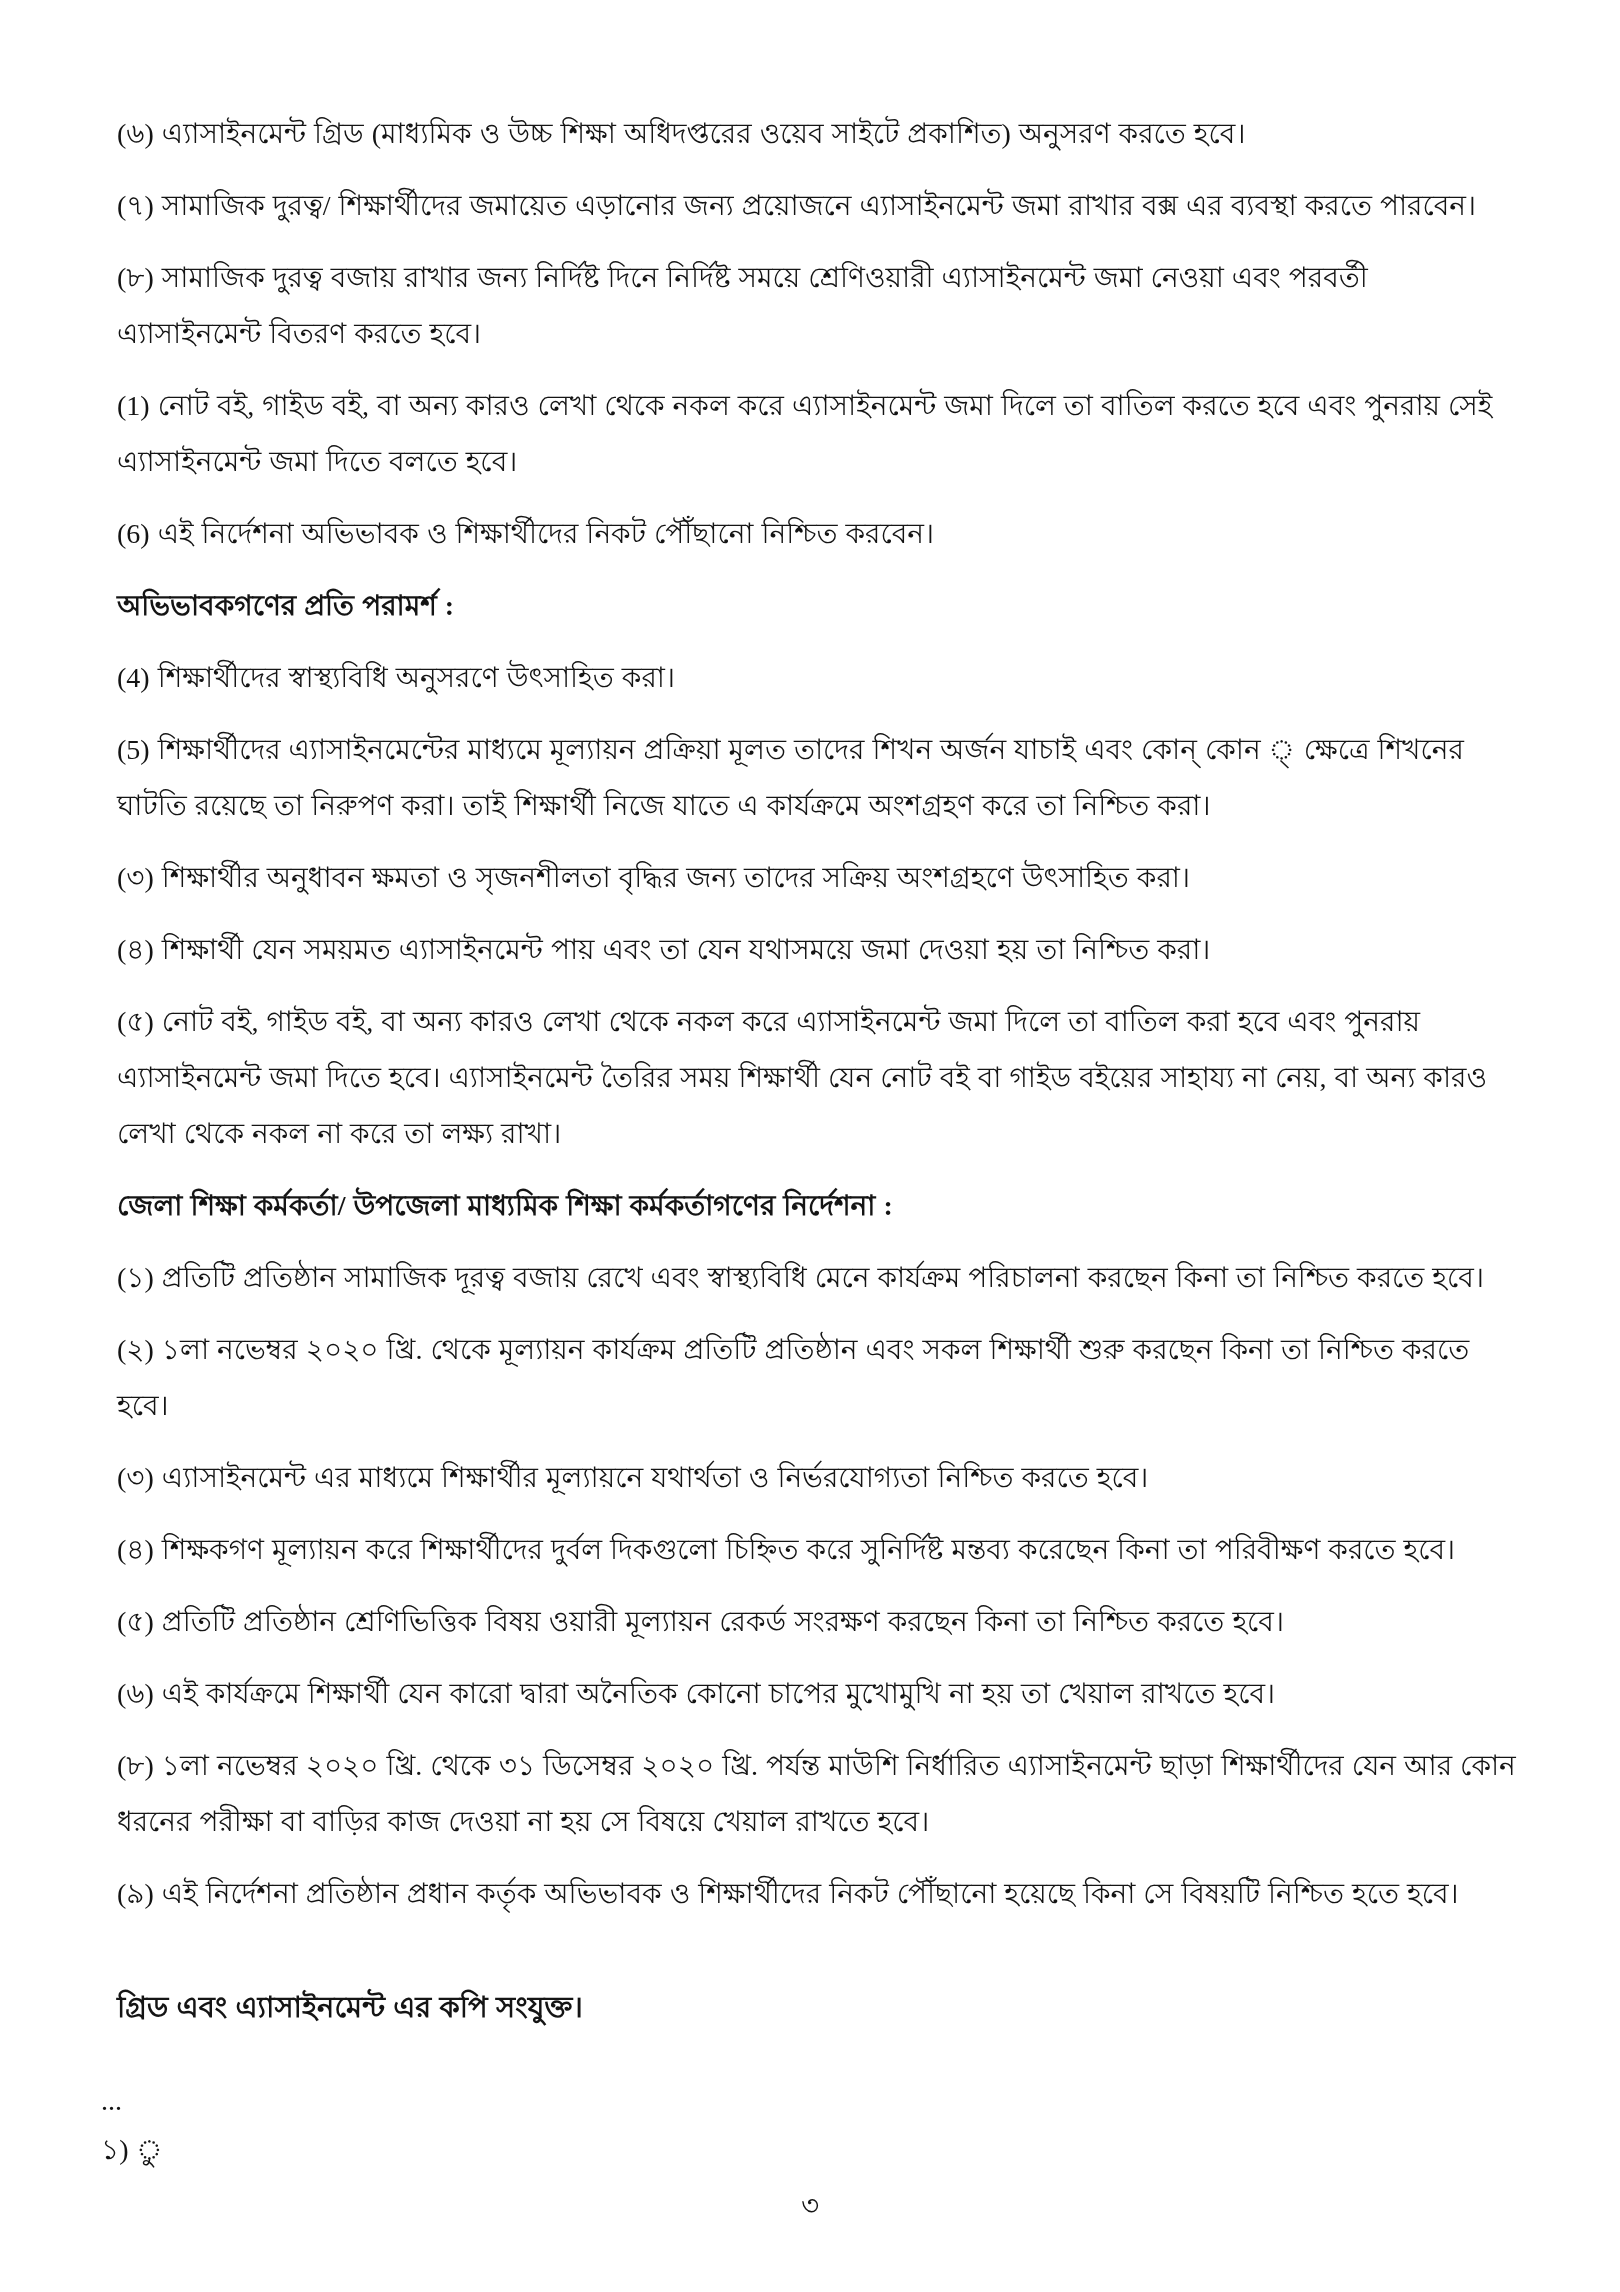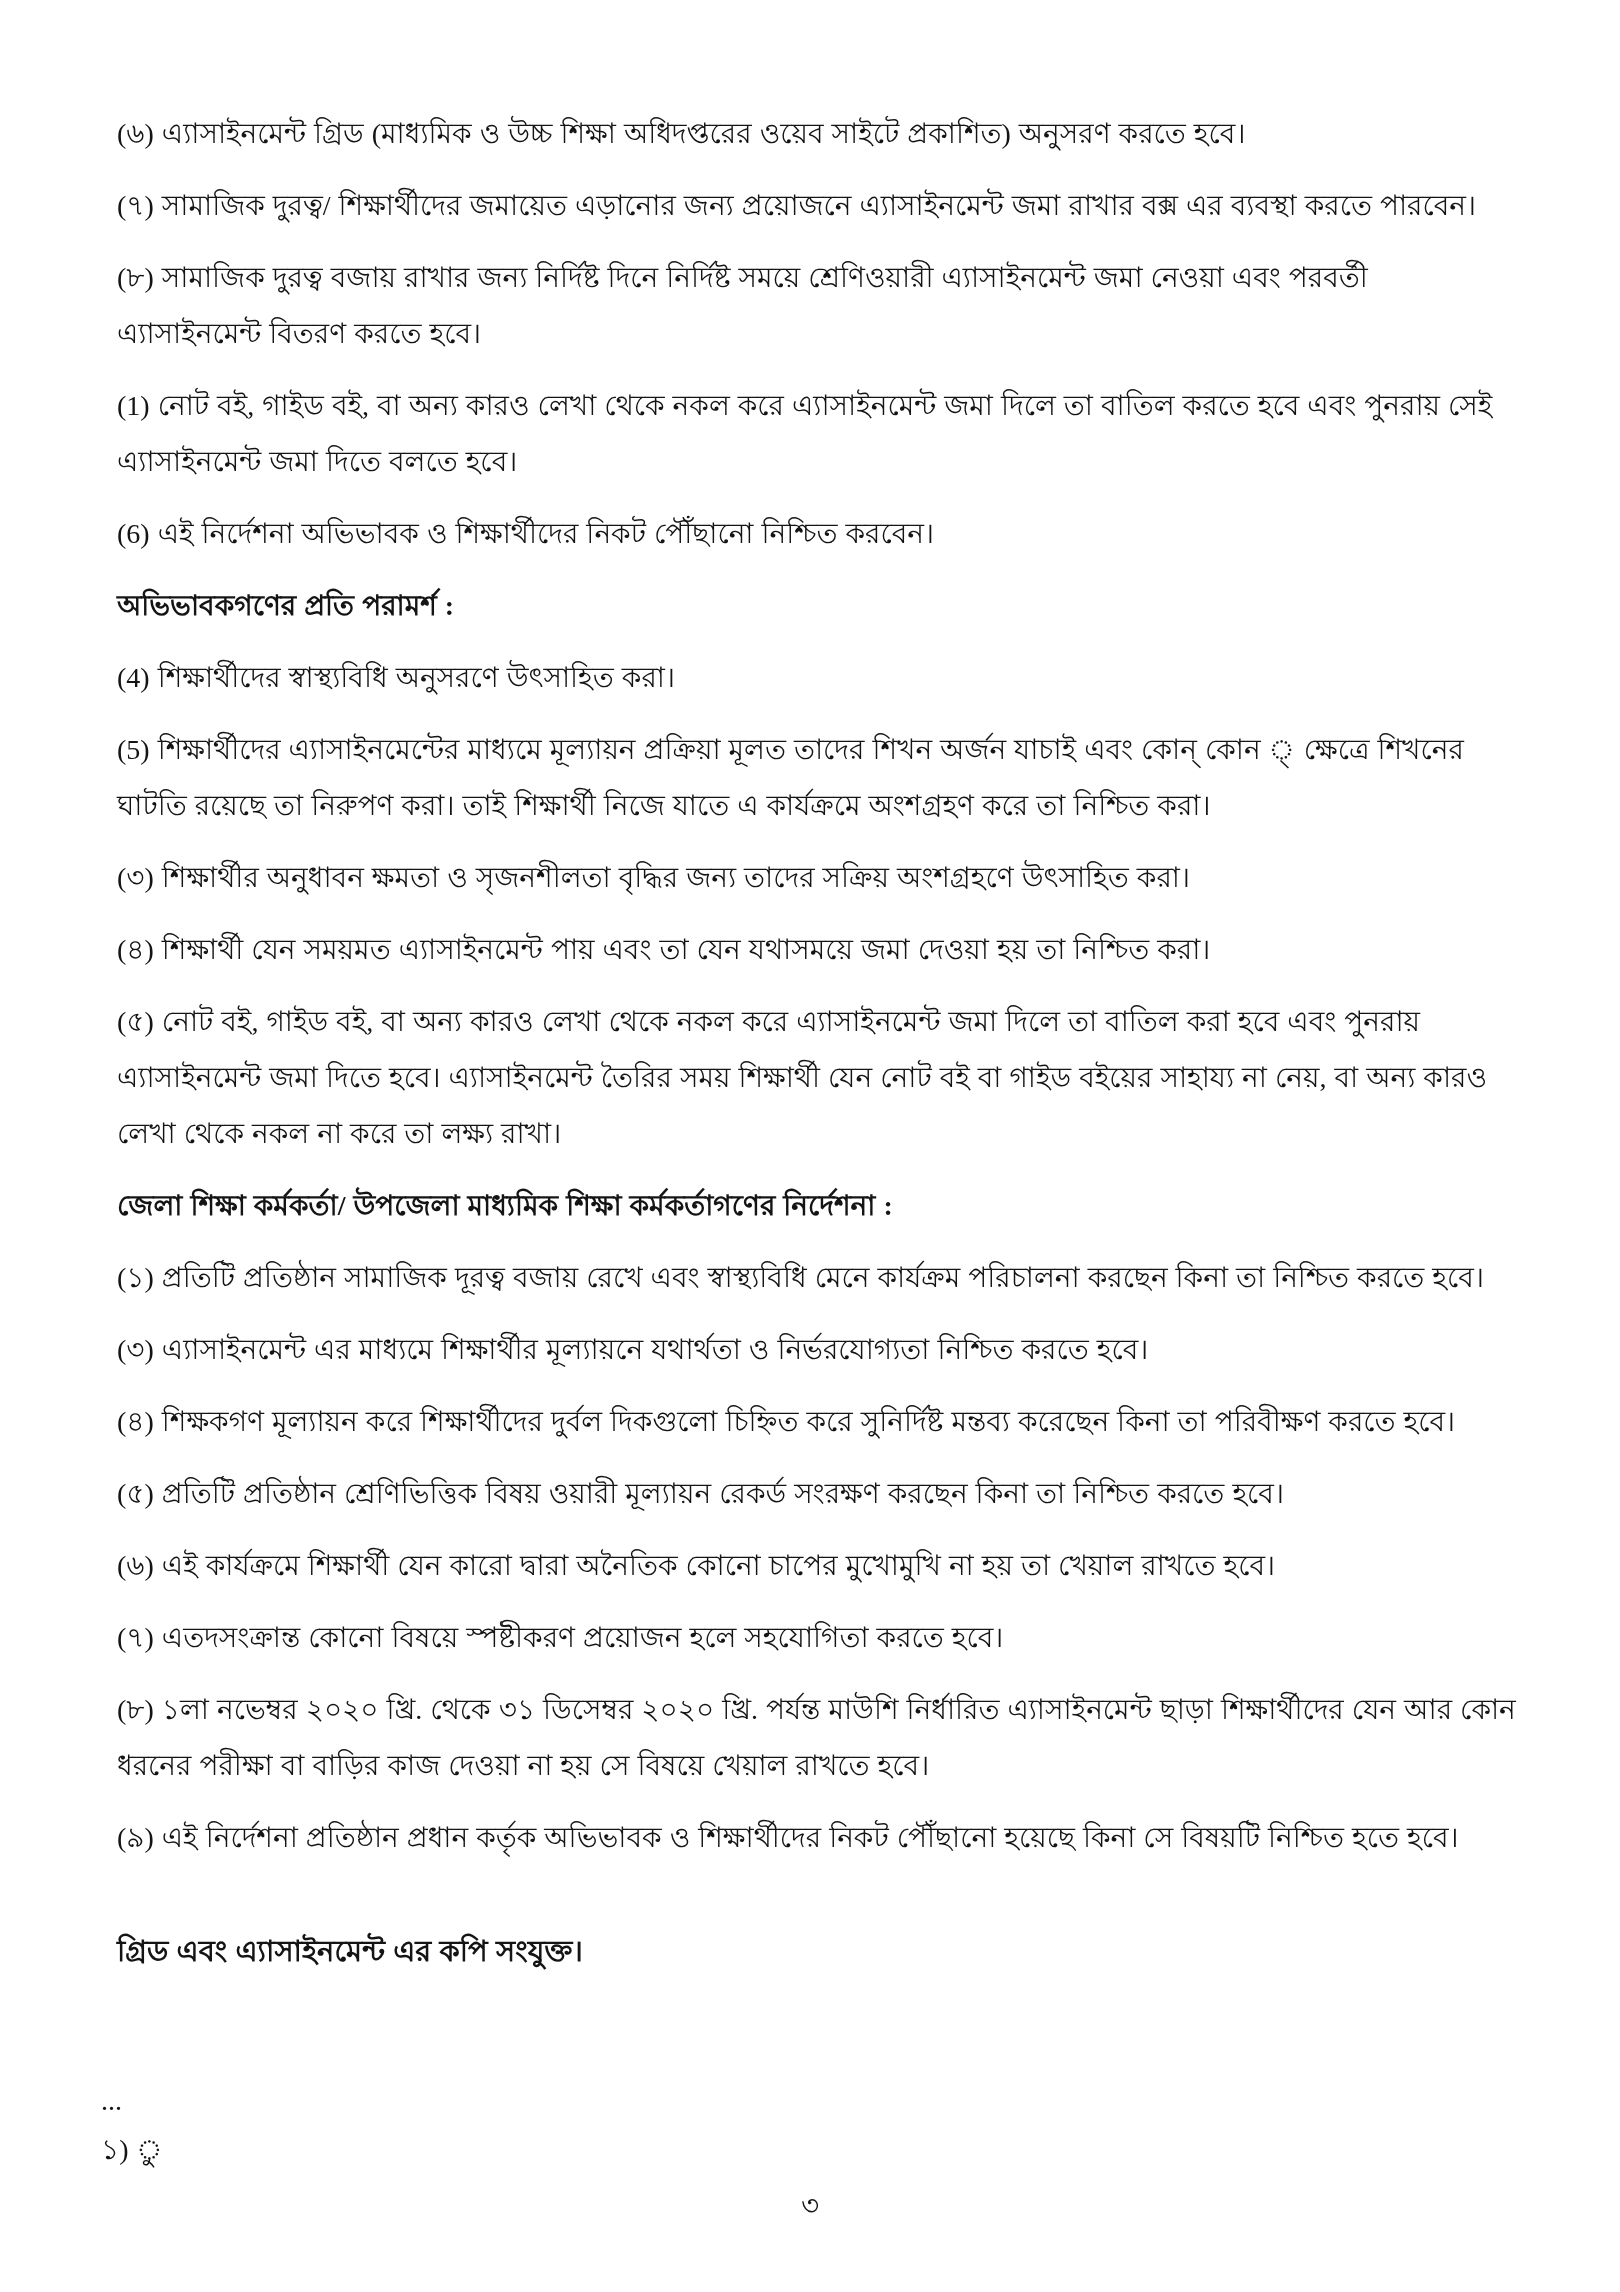--- a/index.html
+++ b/index.html
@@ -87,25 +87,25 @@
       <p>(4) শিক্ষার্থীদের স্বাস্থ্যবিধি অনুসরণে উৎসাহিত করা।</p>
       <p>(5) শিক্ষার্থীদের এ্যাসাইনমেন্টের মাধ্যমে মূল্যায়ন প্রক্রিয়া মূলত তাদের শিখন অর্জন যাচাই এবং কোন্ কোন ্ ক্ষেত্রে শিখনের ঘাটতি রয়েছে তা নিরুপণ করা। তাই শিক্ষার্থী নিজে যাতে এ কার্যক্রমে অংশগ্রহণ করে তা নিশ্চিত করা।</p>
       <p>(৩) শিক্ষার্থীর অনুধাবন ক্ষমতা ও সৃজনশীলতা বৃদ্ধির জন্য তাদের সক্রিয় অংশগ্রহণে উৎসাহিত করা।</p>
       <p>(৪) শিক্ষার্থী যেন সময়মত এ্যাসাইনমেন্ট পায় এবং তা যেন যথাসময়ে জমা দেওয়া হয় তা নিশ্চিত করা।</p>
       <p>(৫)  নোট বই, গাইড বই, বা অন্য কারও লেখা থেকে নকল করে এ্যাসাইনমেন্ট জমা  দিলে তা বাতিল করা হবে এবং পুনরায় এ্যাসাইনমেন্ট জমা দিতে হবে। এ্যাসাইনমেন্ট তৈরির সময় শিক্ষার্থী যেন নোট বই বা গাইড বইয়ের সাহায্য না নেয়, বা অন্য কারও লেখা থেকে নকল না করে তা লক্ষ্য রাখা।</p>
     </div>
 
     <p class="section-heading">জেলা শিক্ষা কর্মকর্তা/ উপজেলা মাধ্যমিক শিক্ষা কর্মকর্তাগণের নির্দেশনা :</p>
     <div class="section">
       <p>(১) প্রতিটি প্রতিষ্ঠান সামাজিক দূরত্ব বজায় রেখে এবং স্বাস্থ্যবিধি মেনে কার্যক্রম পরিচালনা করছেন কিনা তা নিশ্চিত করতে হবে।</p>
+      <p>(২) ১লা নভেম্বর ২০২০  খ্রি. থেকে মূল্যায়ন কার্যক্রম প্রতিটি প্রতিষ্ঠান এবং সকল শিক্ষার্থী শুরু করছেন কিনা তা নিশ্চিত করতে হবে।</p>
       <p>(৩) এ্যাসাইনমেন্ট এর মাধ্যমে শিক্ষার্থীর মূল্যায়নে যথার্থতা ও নির্ভরযোগ্যতা নিশ্চিত করতে হবে।</p>
       <p>(৪) শিক্ষকগণ মূল্যায়ন করে শিক্ষার্থীদের দুর্বল দিকগুলো চিহ্নিত করে সুনির্দিষ্ট মন্তব্য করেছেন কিনা তা পরিবীক্ষণ করতে হবে।</p>
       <p>(৫) প্রতিটি প্রতিষ্ঠান শ্রেণিভিত্তিক বিষয় ওয়ারী মূল্যায়ন রেকর্ড সংরক্ষণ করছেন কিনা তা নিশ্চিত করতে হবে।</p>
       <p>(৬) এই কার্যক্রমে শিক্ষার্থী যেন কারো দ্বারা অনৈতিক কোনো চাপের মুখোমুখি না হয় তা খেয়াল রাখতে হবে।</p>
-      <p>(৭) এতদসংক্রান্ত কোনো বিষয়ে স্পষ্টীকরণ প্রয়োজন হলে সহযোগিতা করতে হবে।</p>
       <p>(৮) ১লা নভেম্বর ২০২০ খ্রি. থেকে ৩১ ডিসেম্বর ২০২০ খ্রি. পর্যন্ত মাউশি নির্ধারিত এ্যাসাইনমেন্ট ছাড়া শিক্ষার্থীদের যেন আর কোন ধরনের পরীক্ষা বা বাড়ির কাজ দেওয়া না হয় সে বিষয়ে খেয়াল রাখতে হবে।</p>
       <p>(৯) এই নির্দেশনা প্রতিষ্ঠান প্রধান কর্তৃক অভিভাবক ও শিক্ষার্থীদের নিকট পৌঁছানো হয়েছে কিনা সে বিষয়টি নিশ্চিত হতে হবে।</p>
     </div>
 
     <p class="attachment-note">গ্রিড এবং এ্যাসাইনমেন্ট এর কপি সংযুক্ত।</p>
   </div>
 
 
   <div class="footer-notes">
     <div>...</div>

